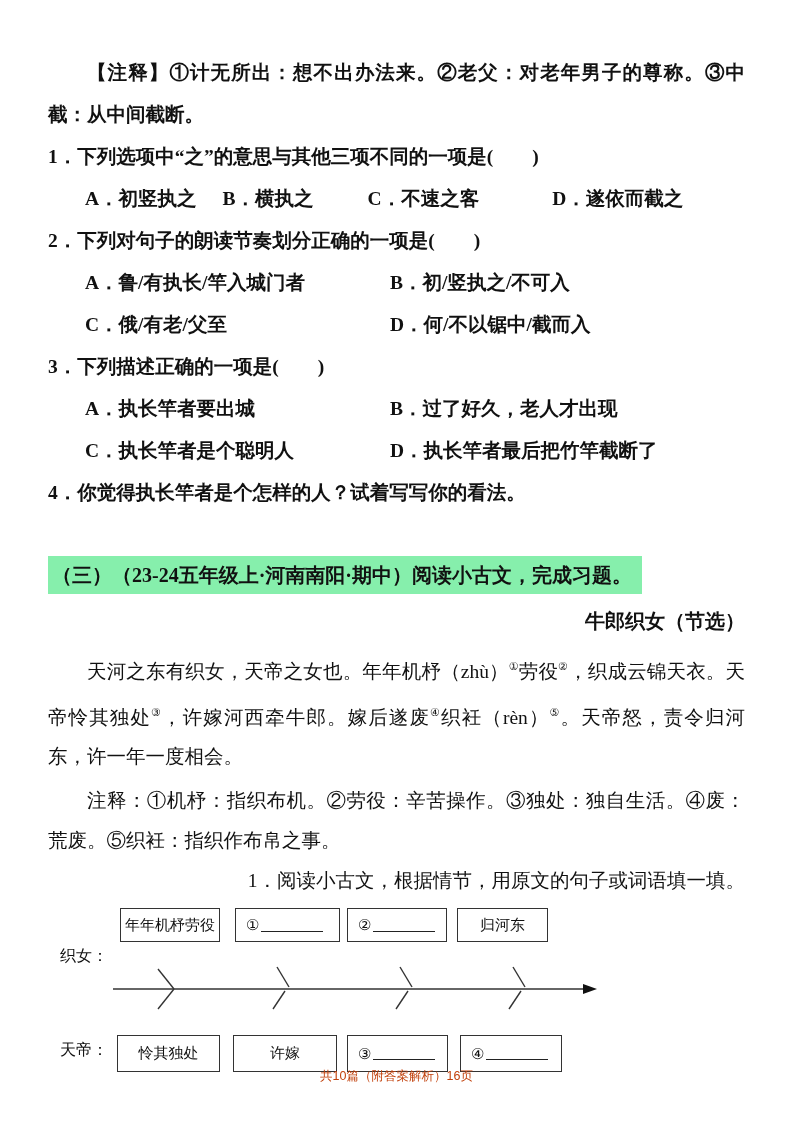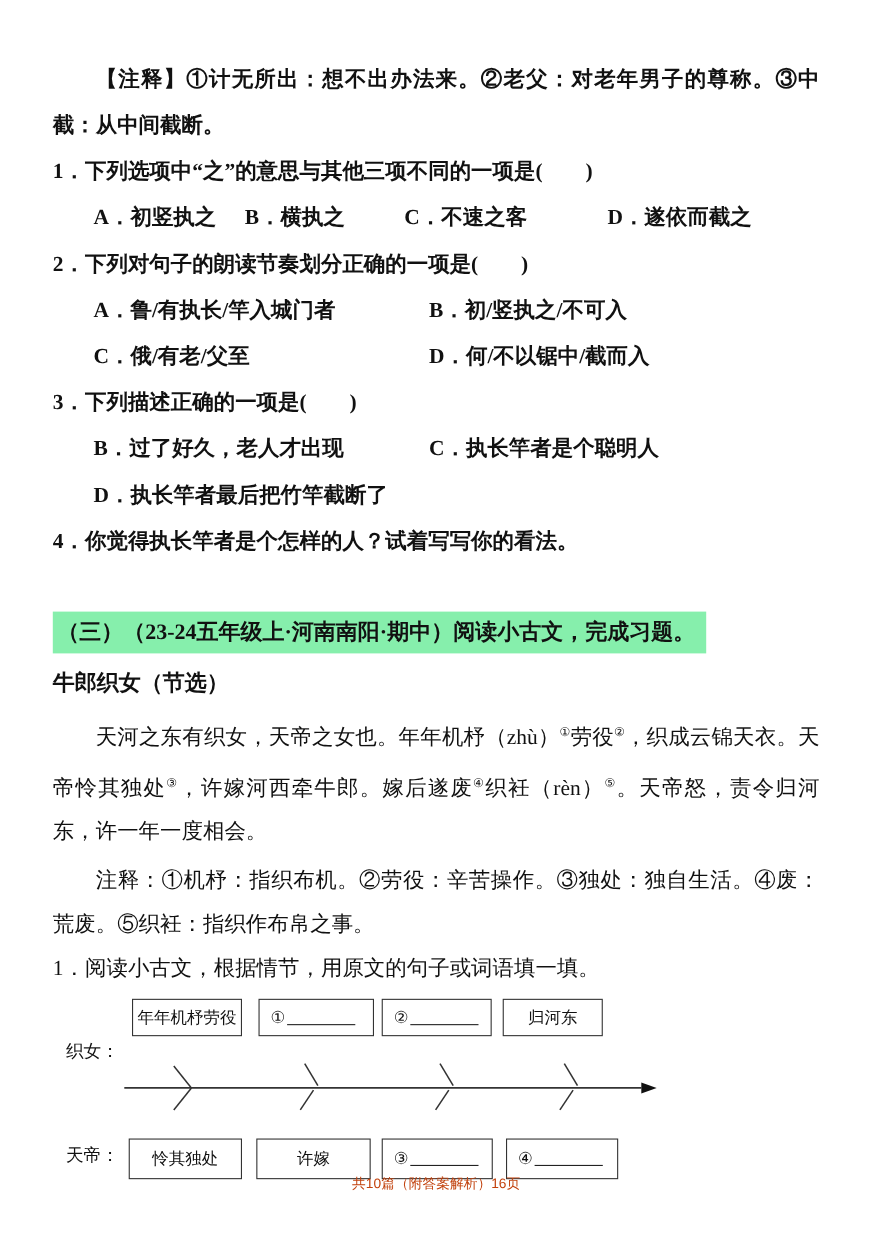--- a/index.html
+++ b/index.html
@@ -14,25 +14,25 @@
   .opt-row { line-height:42px; padding-left:37px; white-space:nowrap; }
   .opt-row span.o1 { margin-right:26px; }
   .opt-row span.o2 { margin-right:54px; }
   .opt-row span.o3 { margin-right:73px; }
   .opt-grid { display:grid; grid-template-columns:305px auto; padding-left:37px; line-height:42px; }
 
   
   .band-wrap { margin-top:42px; }
   .band { display:inline-block; background:#86efac; font-weight:700; font-size:20px;
           line-height:26px; padding:6px 10px 6px 4px; }
-  .passage-title { margin-top:12px; line-height:30px; text-align:left; font-weight:700; font-size:20px; }
+  .passage-title { margin-top:12px; line-height:30px; text-align:right; font-weight:700; font-size:20px; }
   .passage { margin-top:10px; font-size:19.5px; line-height:40px; text-indent:2em; text-align:justify; }
   .passage sup { font-size:11px; }
   .notes2 { margin-top:4px; font-size:19.5px; line-height:40px; text-indent:2em; text-align:justify; }
-  .fillq { font-size:19.5px; line-height:40px; }
+  .fillq { font-size:19.5px; line-height:40px;text-align:right; }
 
   
   .diagram { position:relative; height:180px; margin-top:2px; }
   .dbox { position:absolute; border:1px solid #333; font-size:15px; display:flex;
           align-items:center; justify-content:center; background:#fff; }
   .dbox.blank { justify-content:flex-start; padding-left:10px; }
   .bline { display:inline-block; width:62px; border-bottom:1px solid #222; height:13px; margin-left:2px; }
   .dlabel { position:absolute; font-size:16px; }
   .arrow-svg { position:absolute; left:12px; top:57px; }
 
@@ -55,20 +55,21 @@
     <p class="qstem">2．下列对句子的朗读节奏划分正确的一项是(　　)</p>
     <div class="opt-grid">
       <div>A．鲁/有执长/竿入城门者</div>
       <div>B．初/竖执之/不可入</div>
       <div>C．俄/有老/父至</div>
       <div>D．何/不以锯中/截而入</div>
     </div>
 
     <p class="qstem">3．下列描述正确的一项是(　　)</p>
     <div class="opt-grid">
+      <div>A．执长竿者要出城</div>
       <div>B．过了好久，老人才出现</div>
       <div>C．执长竿者是个聪明人</div>
       <div>D．执长竿者最后把竹竿截断了</div>
     </div>
 
     <p class="qstem">4．你觉得执长竿者是个怎样的人？试着写写你的看法。</p>
   </div>
 
   <div class="band-wrap">
     <span class="band">（三）（23-24五年级上·河南南阳·期中）阅读小古文，完成习题。</span>

